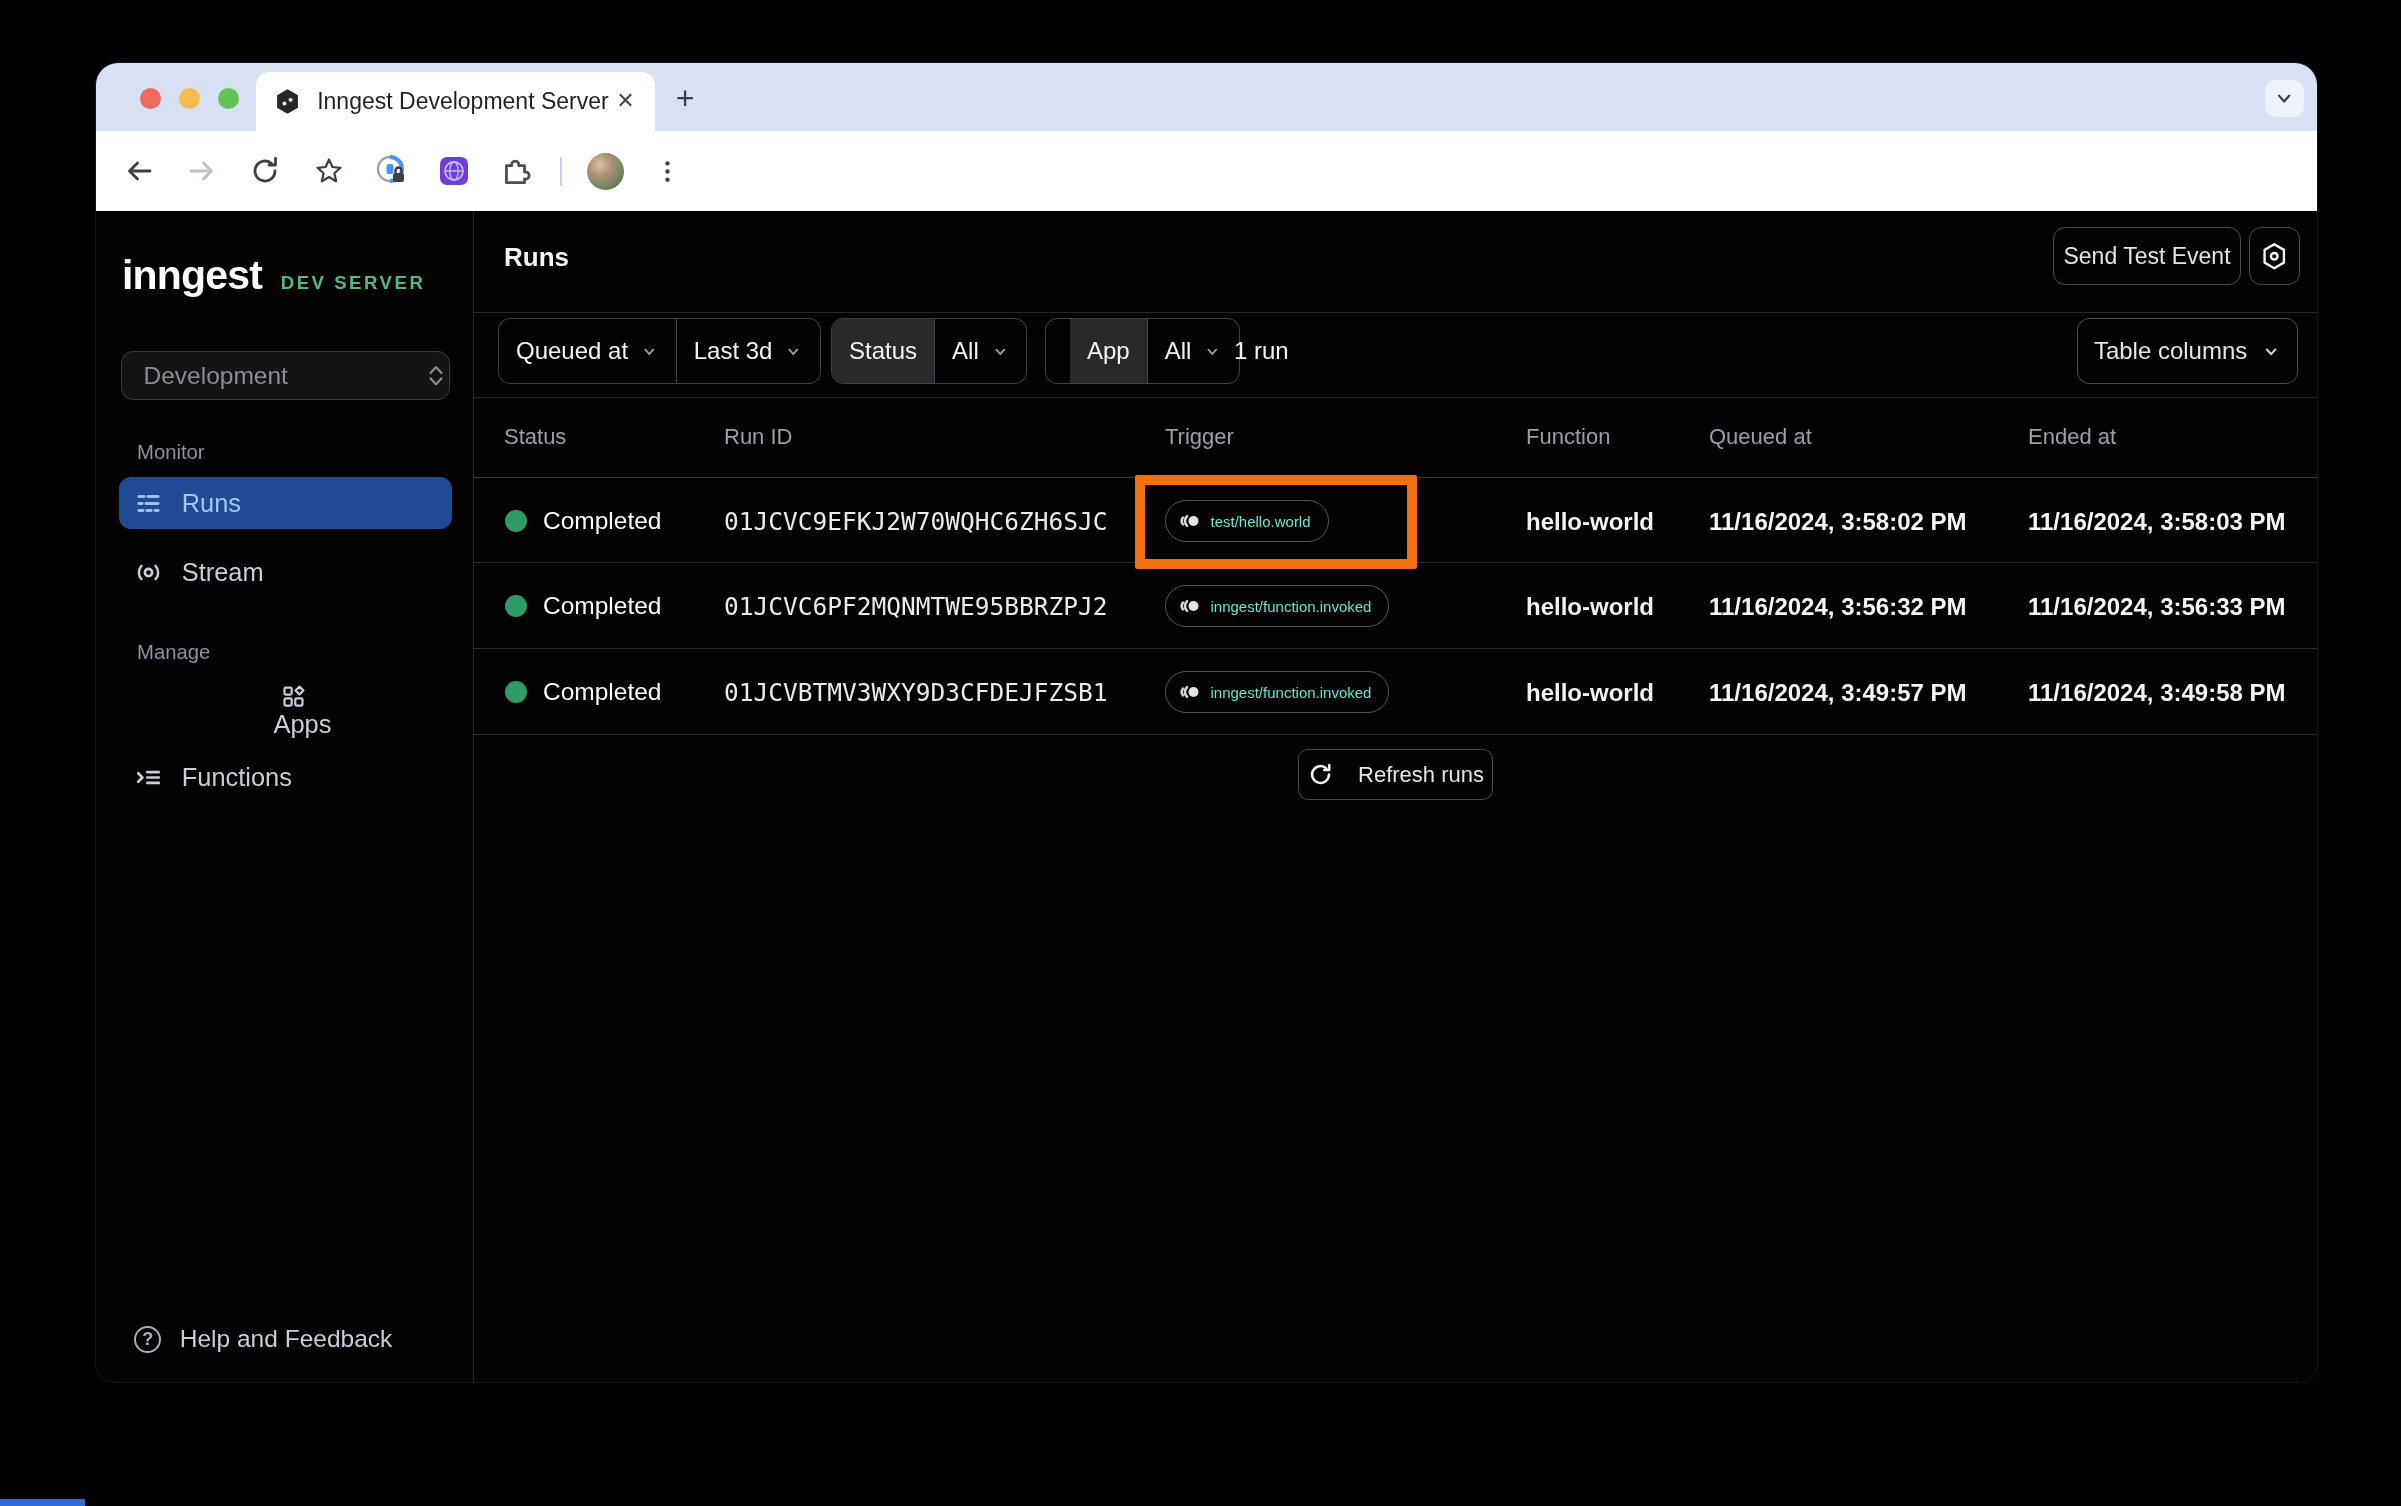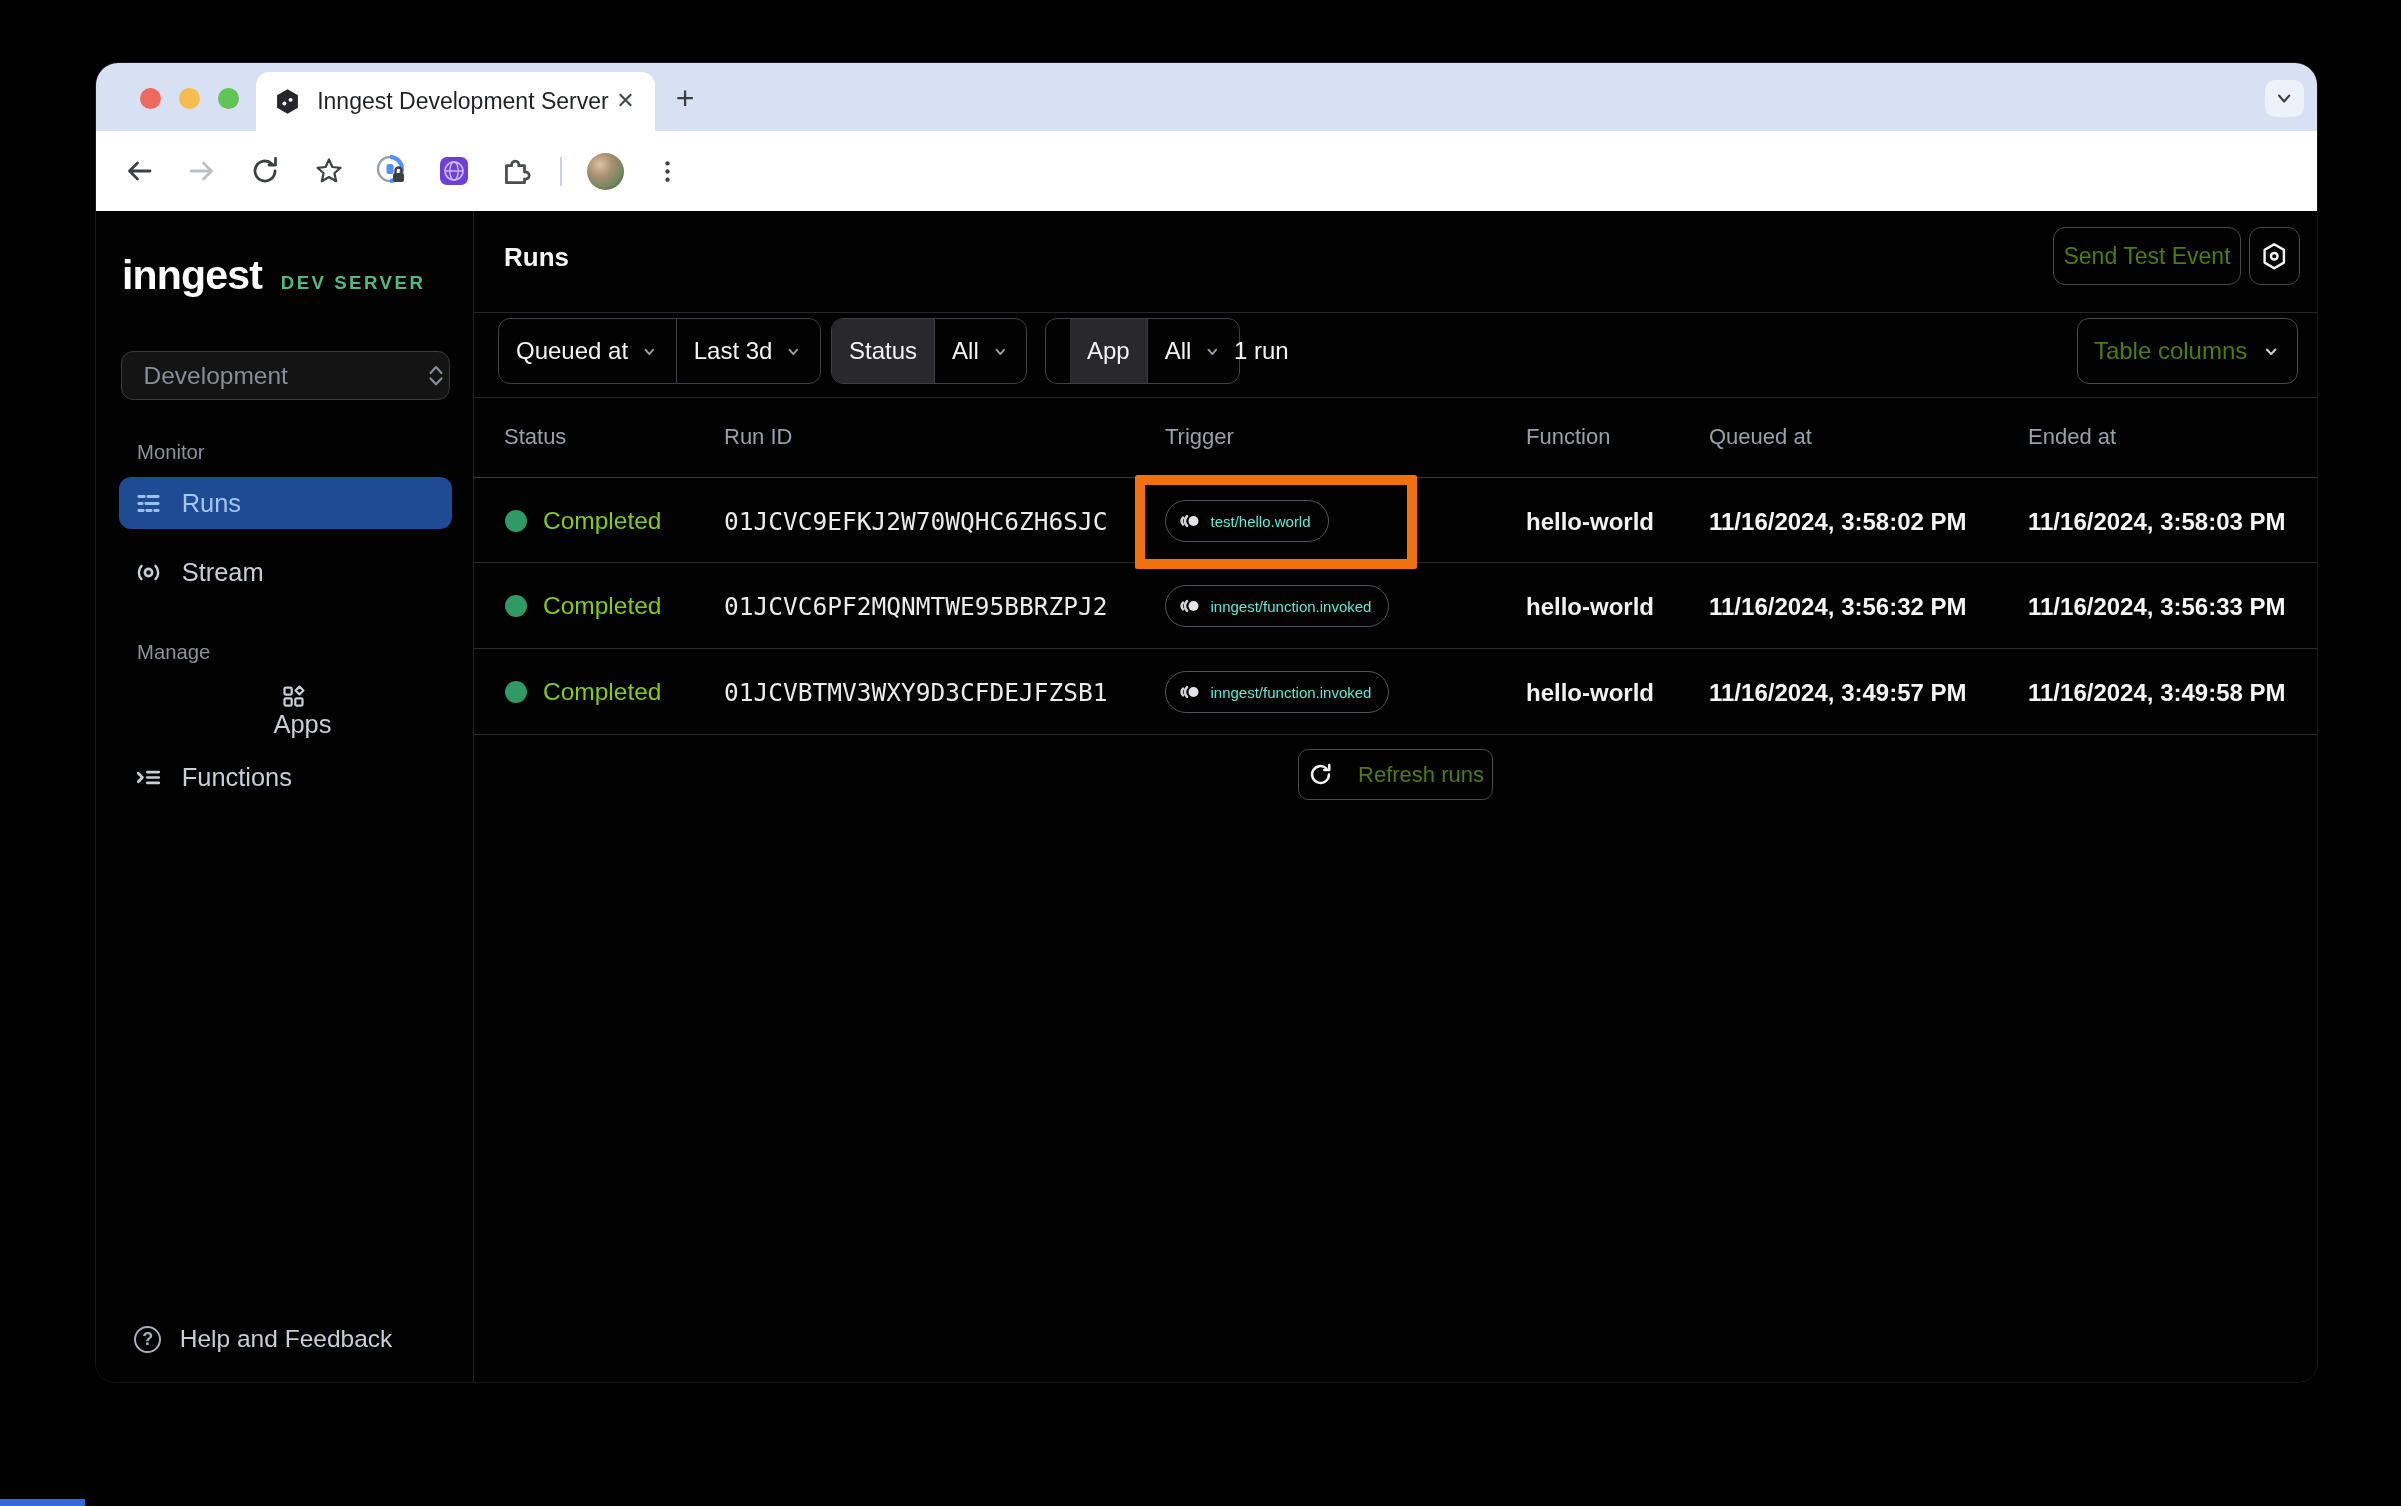--- a/index.html
+++ b/index.html
@@ -64,21 +64,21 @@
   .side-item.active { background:#1E4B94; }
   .side-item.active .lbl { color:#A5C6F5; }
   .help-row { position:absolute; left:23px; top:1102px; width:333px; height:52px; display:flex;
     align-items:center; padding-left:15.2px; }
   .help-circle { width:27px; height:27px; border:2.1px solid #A9AEB7; border-radius:50%;
     color:#A9AEB7; font-size:18px; font-weight:700; display:flex; align-items:center; justify-content:center; }
   .help-lbl { margin-left:18.6px; font-size:24.5px; color:#C9CED6; }
 
   
   .page-title { position:absolute; left:30px; top:30.5px; font-size:26px; font-weight:600; color:#F5F5F5; }
-  .btn { border:1.7px solid #4A4A4E; border-radius:12px; background:transparent; color:#4d7c0f;
+  .btn { border:1.7px solid #4A4A4E; border-radius:12px; background:transparent; color:#e5e5e5;
     display:flex; align-items:center; justify-content:center; }
   .send-btn { position:absolute; left:1579px; top:16px; width:188px; height:58px; font-size:23px; }
   .gear-btn { position:absolute; left:1775px; top:16px; width:51px; height:58px; }
   .hdiv { position:absolute; left:0; width:100%; height:0.8px; background:#27272A; }
 
   
   .fgroup { position:absolute; top:107px; height:66px; border:1.7px solid #3F3F46; border-radius:12px;
     display:flex; align-items:stretch; overflow:hidden; }
   .fseg { display:flex; align-items:center; padding:0 17px; font-size:24px; color:#F4F4F5; gap:12px; }
   .fseg.shade { background:#29292C; }
@@ -86,21 +86,21 @@
   .run-count { position:absolute; left:760px; top:107px; height:66px; display:flex; align-items:center;
     font-size:24px; color:#F4F4F5; }
   .cols-btn { position:absolute; left:1603px; top:107px; width:221px; height:66px; font-size:24px; gap:13.5px; }
 
   
   .thead-label { position:absolute; top:213px; font-size:22px; color:#9AA0A9; font-weight:500; }
   .tbody { position:absolute; left:0; top:266px; width:100%; }
   .trow { position:relative; width:100%; height:86px; border-bottom:0.8px solid #2B2B2B; }
   .trow:first-child { border-top:0.8px solid #3A3A3E; }
   .dot { position:absolute; left:31px; top:32px; width:22px; height:22px; border-radius:50%; background:#2F9A64; }
-  .c-status { position:absolute; left:69px; top:29px; font-size:24.5px; color:#84cc16; }
+  .c-status { position:absolute; left:69px; top:29px; font-size:24.5px; color:#ffffff; }
   .c-runid { position:absolute; left:250px; top:29px; font-size:24.5px; color:#EBEBEB;
     font-family:"DejaVu Sans Mono","Liberation Mono",monospace; }
   .c-trigger { position:absolute; left:691px; top:22px; height:42px; border:1.7px solid #52525B;
     border-radius:22px; display:flex; align-items:center; padding:0 17px 0 12px; gap:8.5px; }
   .c-trigger .tlabel { font-size:15px; color:#5eead4; }
   .c-func { position:absolute; left:1052px; top:30px; font-size:24px; font-weight:600; color:#F2F2F2; }
   .c-queued { position:absolute; left:1235px; top:30px; font-size:24px; font-weight:600; color:#F5F5F5; }
   .c-ended { position:absolute; left:1554px; top:30px; font-size:24px; font-weight:600; color:#F5F5F5; }
 
   .highlight-box { position:absolute; left:661px; top:264px; width:282px; height:94px;

